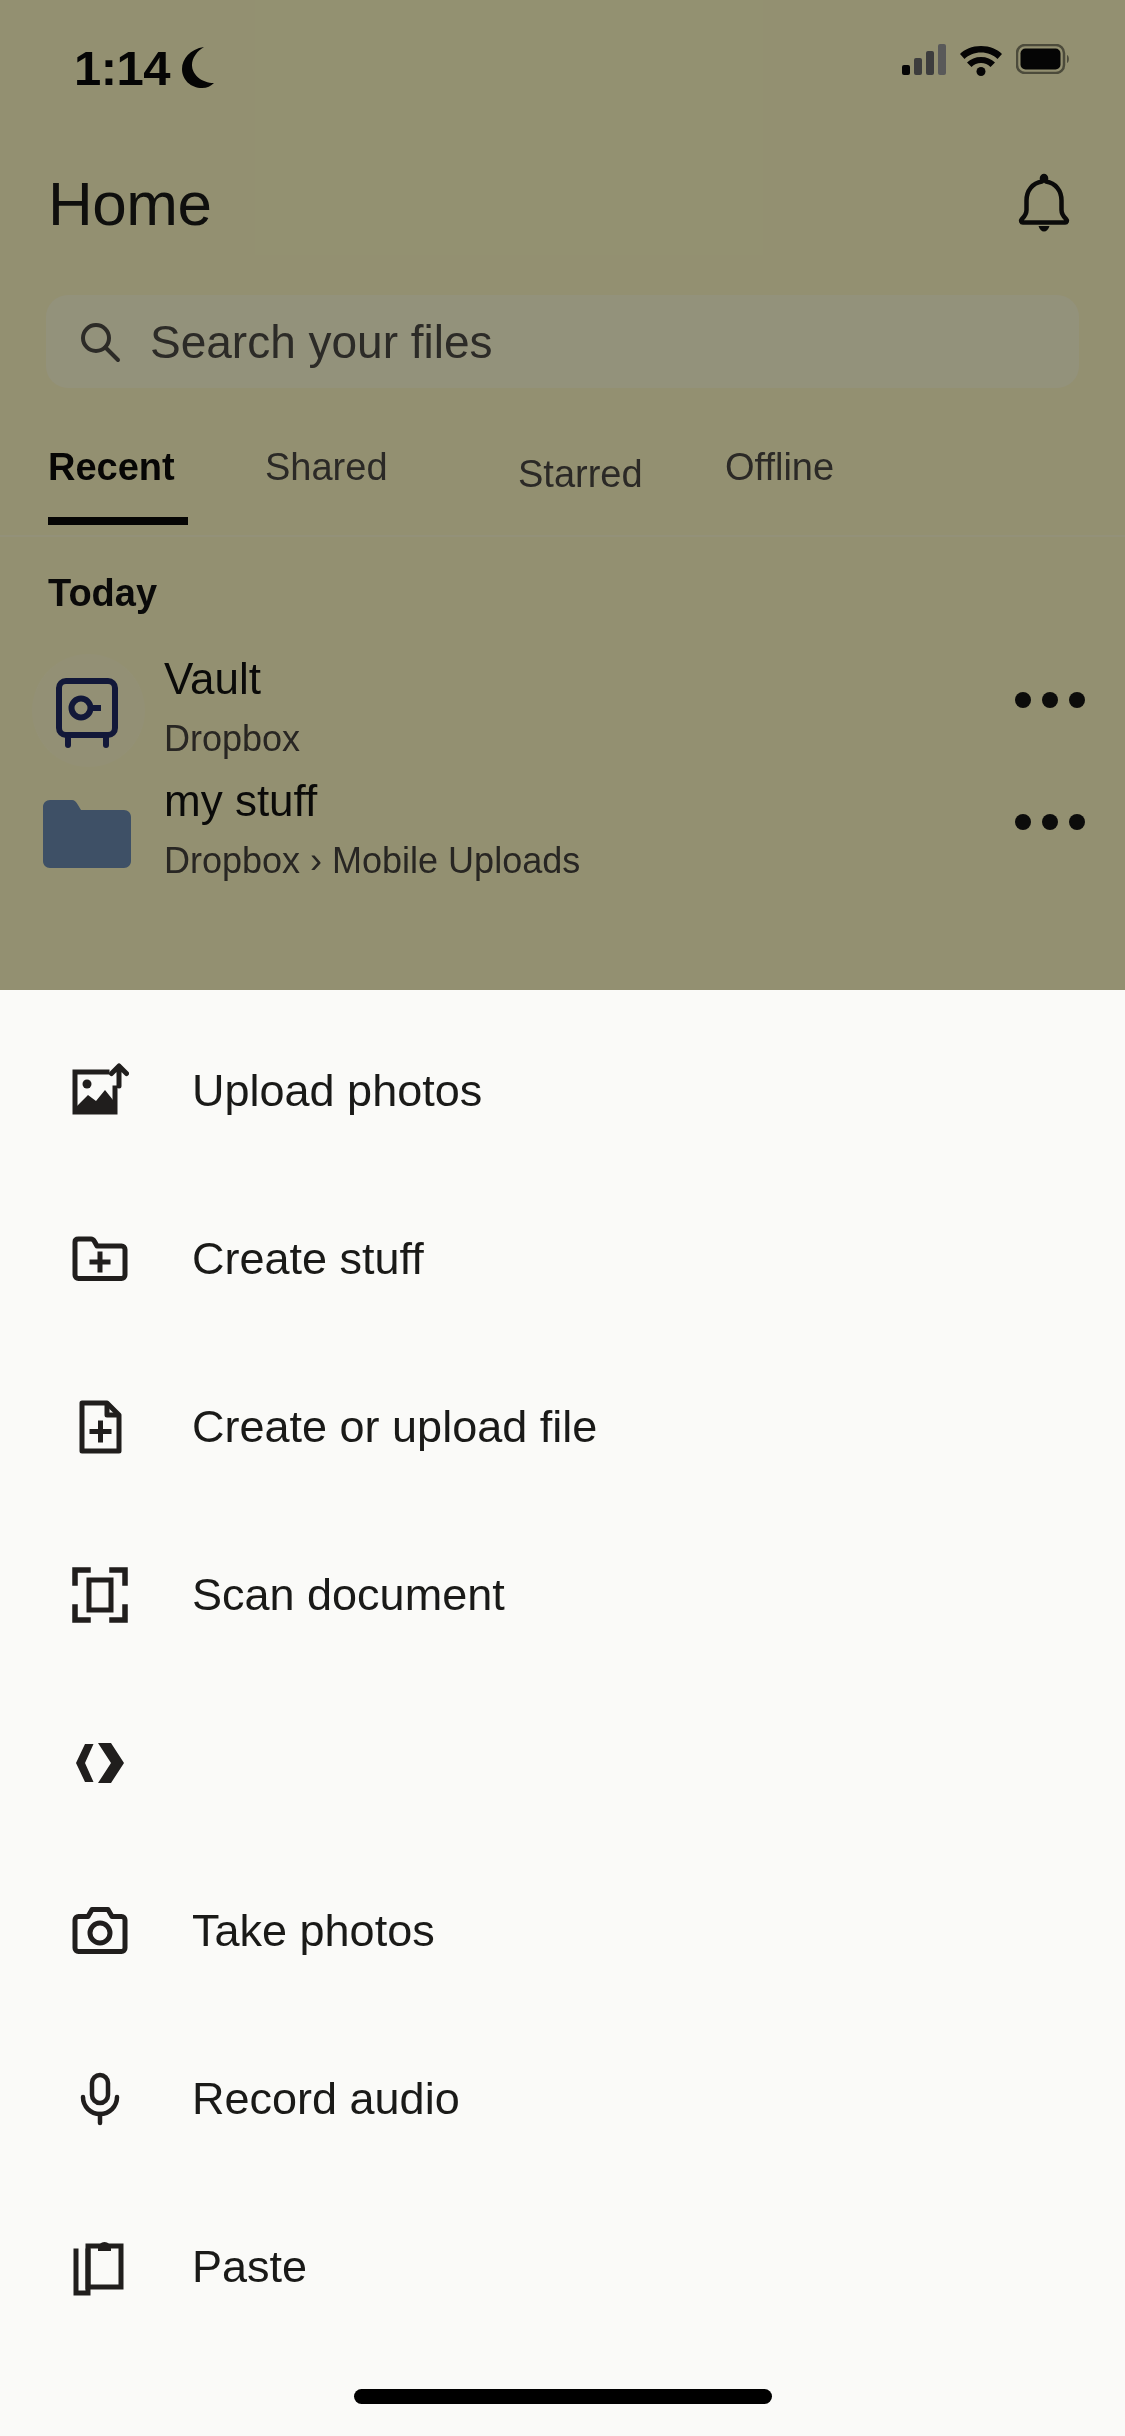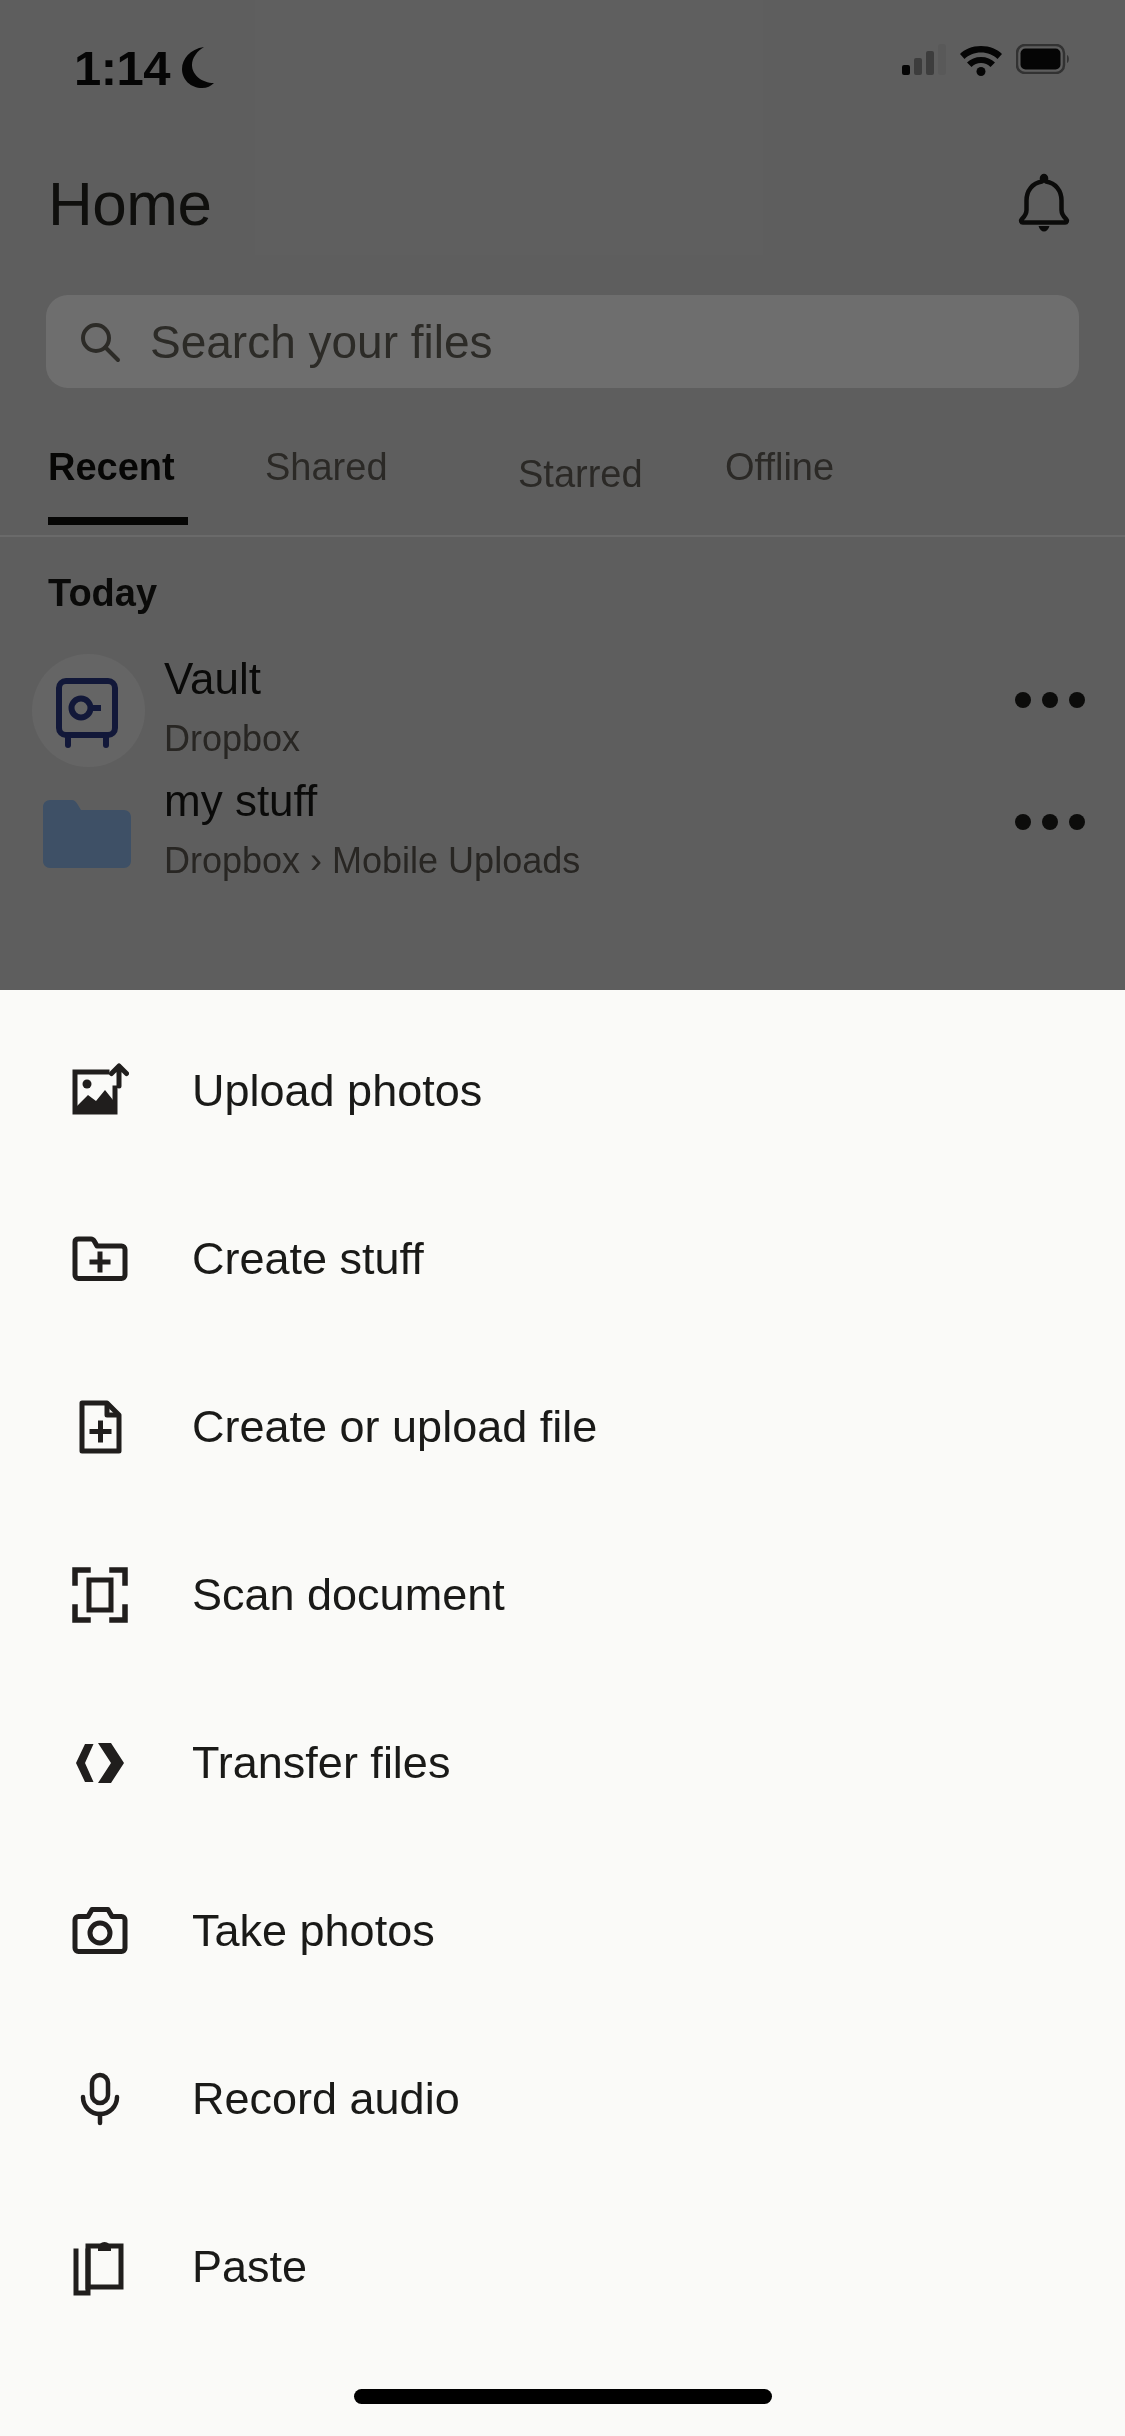--- a/index.html
+++ b/index.html
@@ -14,21 +14,21 @@
     position:relative;
     width:1125px; height:2436px;
     background:#fafaf8;
     overflow:hidden;
   }
 
   
   #app-background {
     position:absolute; left:0; top:0;
     width:1125px; height:990px;
-    background:#a3a3a3;
+    background:#fef9c3;
     overflow:hidden;
   }
   #dim-overlay {
     position:absolute; left:0; top:0;
     width:1125px; height:990px;
     background:rgba(0,0,0,0.42);
     z-index:50;
   }
 
   
@@ -317,21 +317,20 @@
       <span class="sheet-label">Scan document</span>
     </div>
 
     <div class="sheet-item" style="top:719px;">
       <span class="sheet-icon">
         <svg width="58" height="58" viewBox="0 0 58 58">
           <path d="M14 10 L22.5 10 L14 29 L22.5 48 L14 48 L5 29 Z" fill="#201e1d"></path>
           <path d="M27 9 L40 9 L53 29 L40 49 L27 49 L40 29 Z" fill="#201e1d"></path>
         </svg>
       </span>
-      <span class="sheet-label">Transfer files</span>
     </div>
 
     <div class="sheet-item" style="top:887px;">
       <span class="sheet-icon">
         <svg width="58" height="58" viewBox="0 0 58 58">
           <path d="M4 18 C4 16 5.5 14.5 7.5 14.5 L17 14.5 L21 7.5 L37 7.5 L41 14.5 L50.5 14.5 C52.5 14.5 54 16 54 18 L54 46 C54 48 52.5 49.5 50.5 49.5 L7.5 49.5 C5.5 49.5 4 48 4 46 Z" fill="none" stroke="#201e1d" stroke-width="5" stroke-linejoin="round"></path>
           <circle cx="29" cy="31" r="10" fill="none" stroke="#201e1d" stroke-width="5"></circle>
         </svg>
       </span>
       <span class="sheet-label">Take photos</span>

